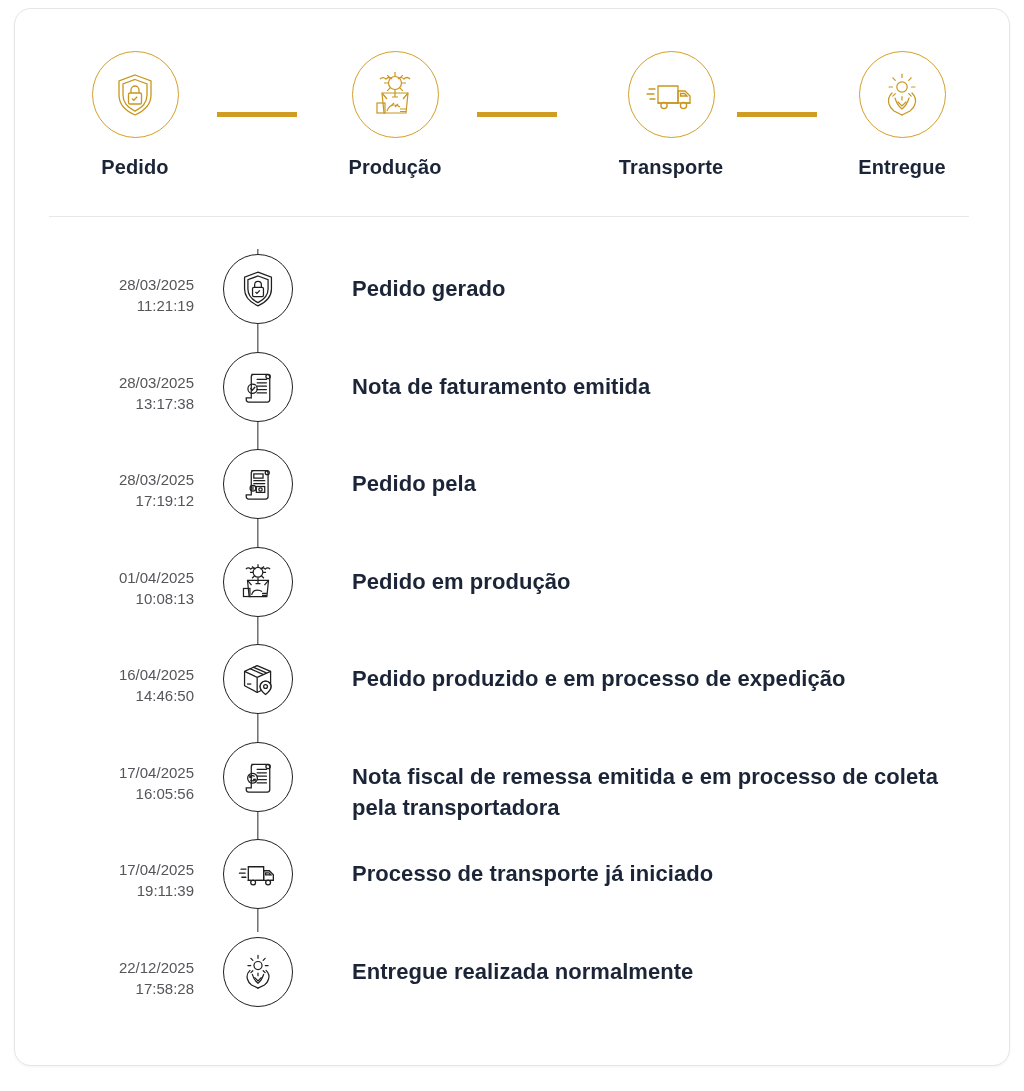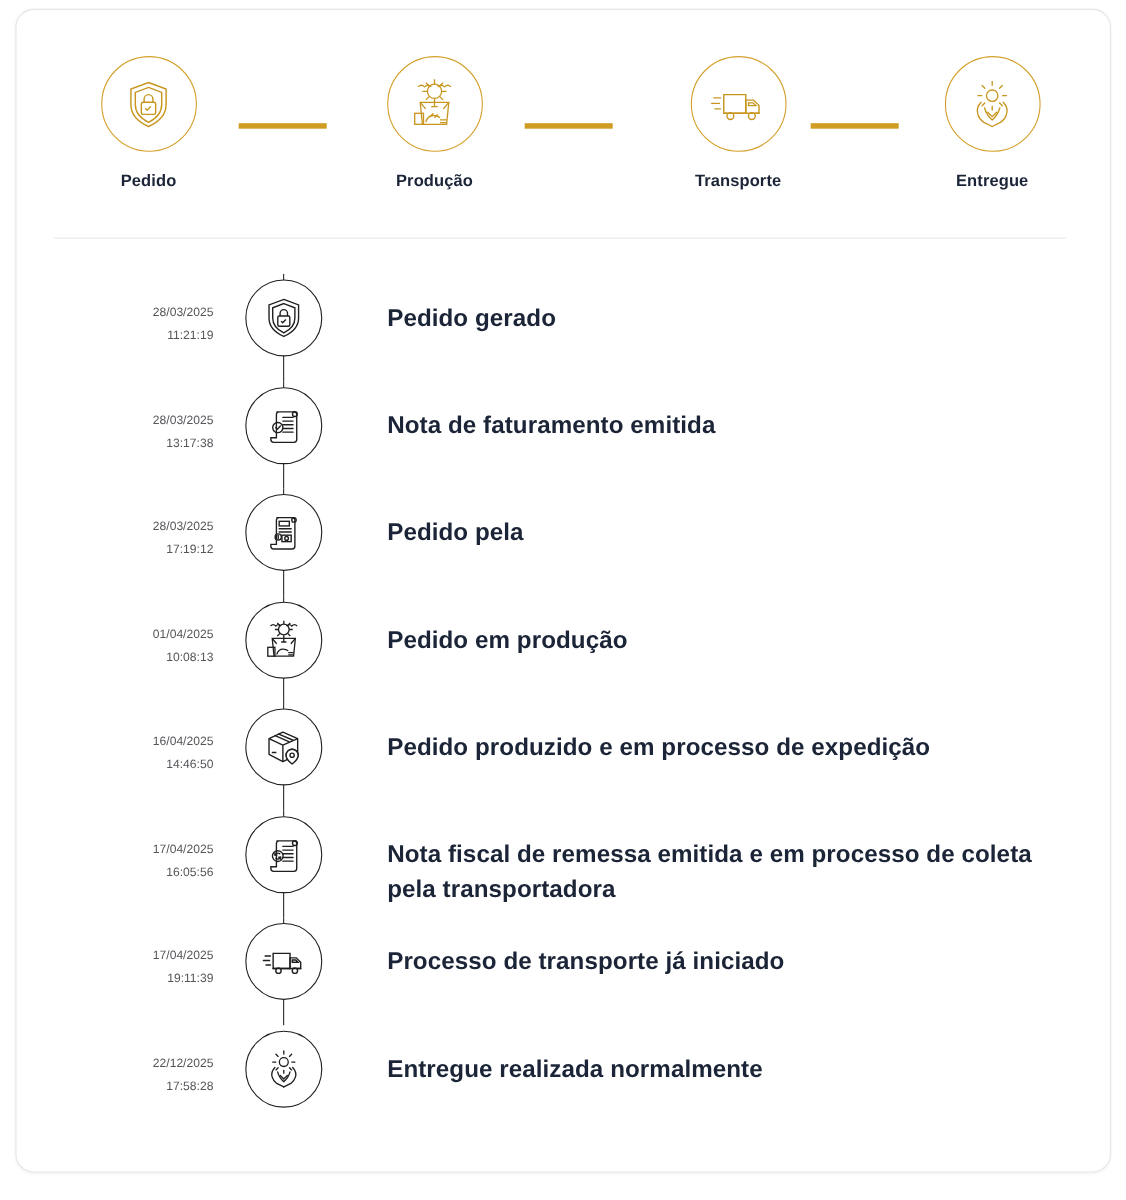--- a/index.html
+++ b/index.html
@@ -46,21 +46,21 @@
     margin: 0 auto;
     border: 1.6px solid #d4a02a;
     border-radius: 50%;
     display: flex;
     align-items: center;
     justify-content: center;
   }
   .stage-circle svg { display: block; }
   .stage-label {
     margin-top: 18px;
-    font-size: 15px;
+    font-size: 20px;
     font-weight: bold;
     color: #1b2537;
     letter-spacing: 0.1px;
     white-space: nowrap;
   }
 
   .connector {
     position: absolute;
     top: 103px;
     width: 80px;
@@ -92,21 +92,21 @@
     align-items: flex-start;
     height: 97.5px;
   }
 
   .row-date {
     width: 193px;
     flex: 0 0 193px;
     text-align: right;
     padding-right: 14px;
     padding-top: 25px;
-    font-size: 11px;
+    font-size: 15px;
     line-height: 21px;
     color: #55555a;
     white-space: nowrap;
   }
   .row-date .d-time { display: block; }
 
   .row-node {
     flex: 0 0 100px;
     position: relative;
     display: flex;

